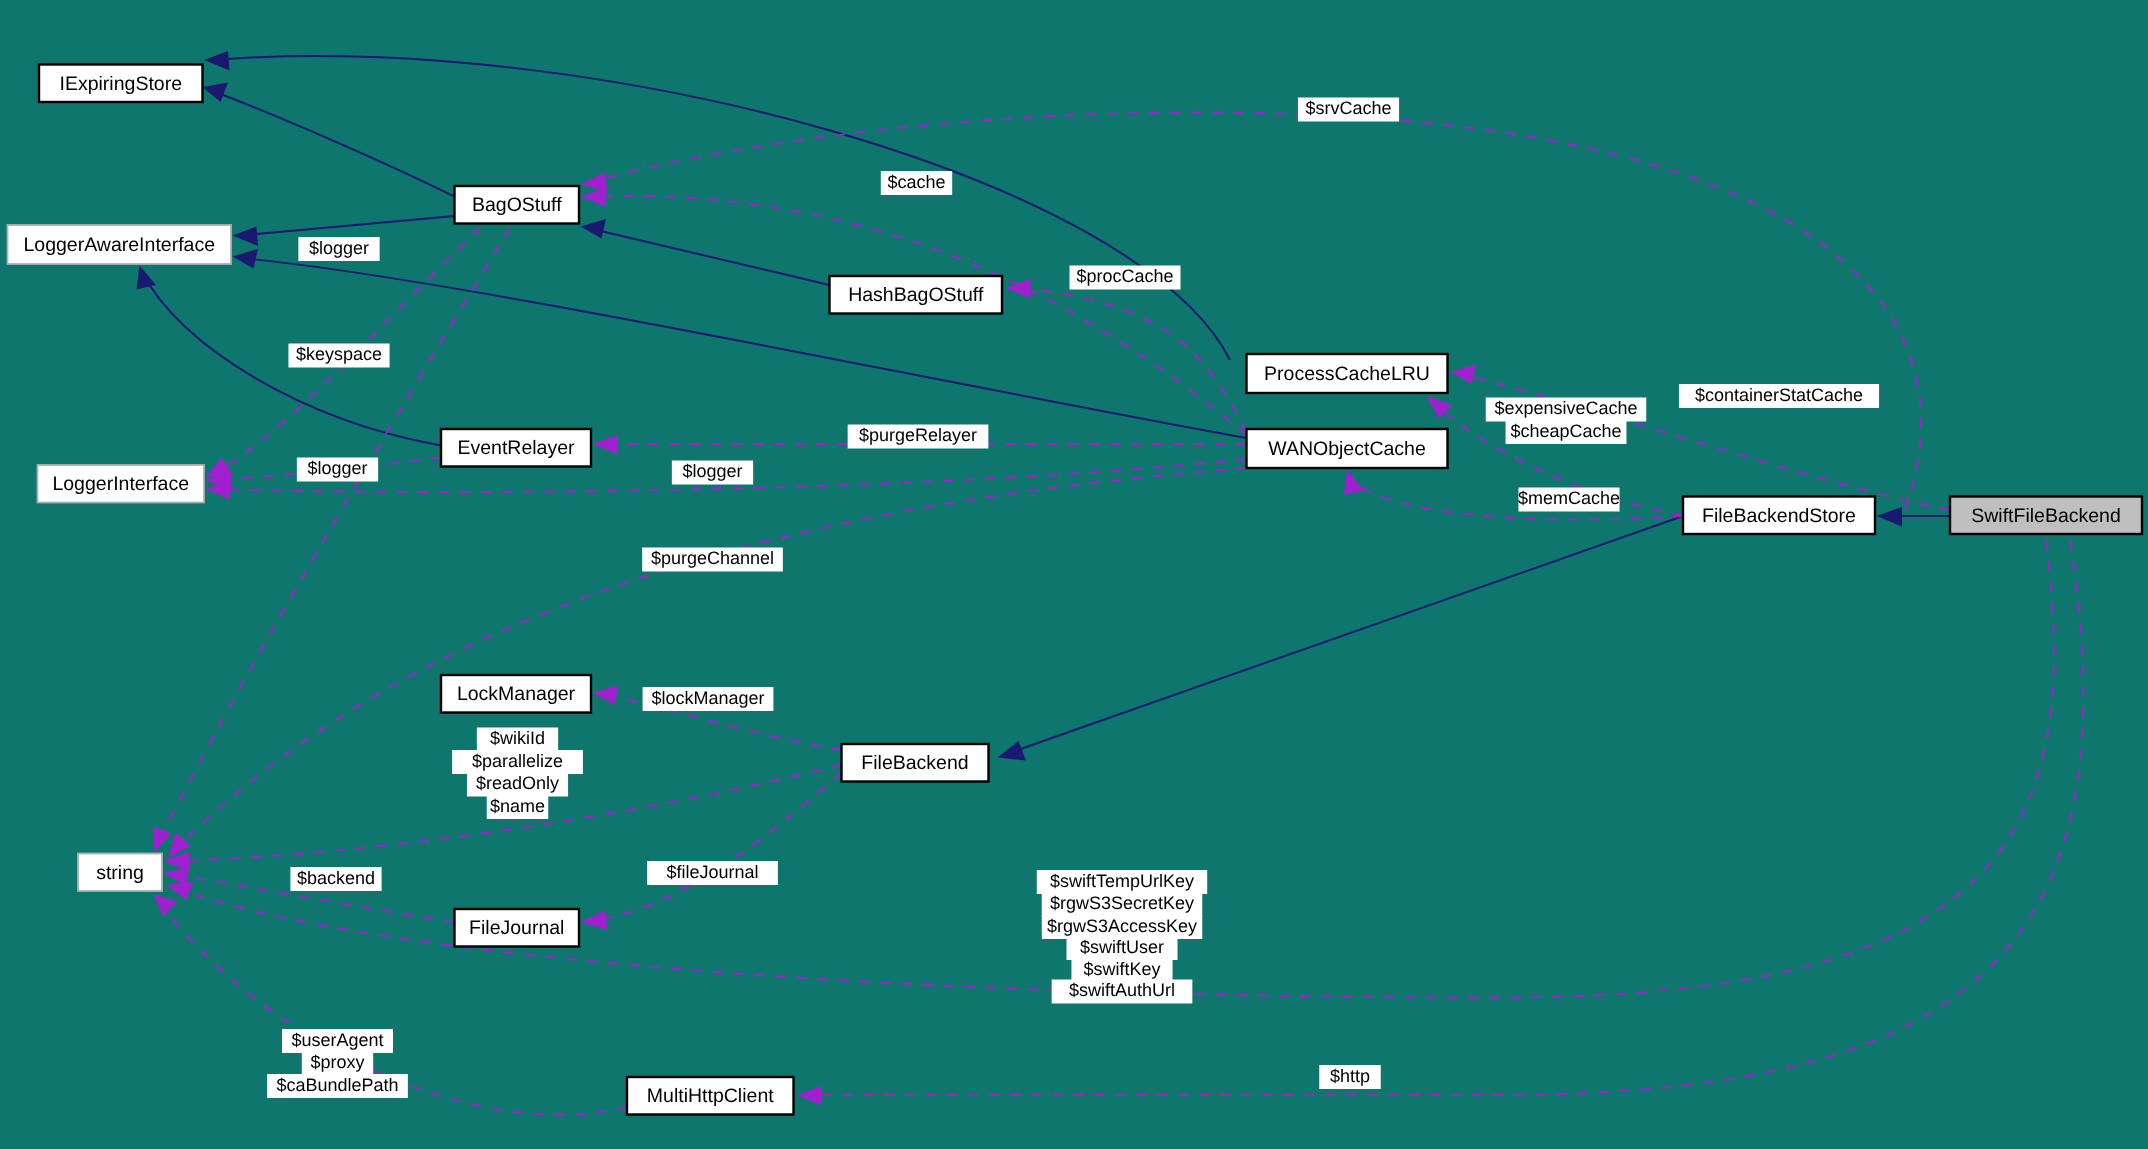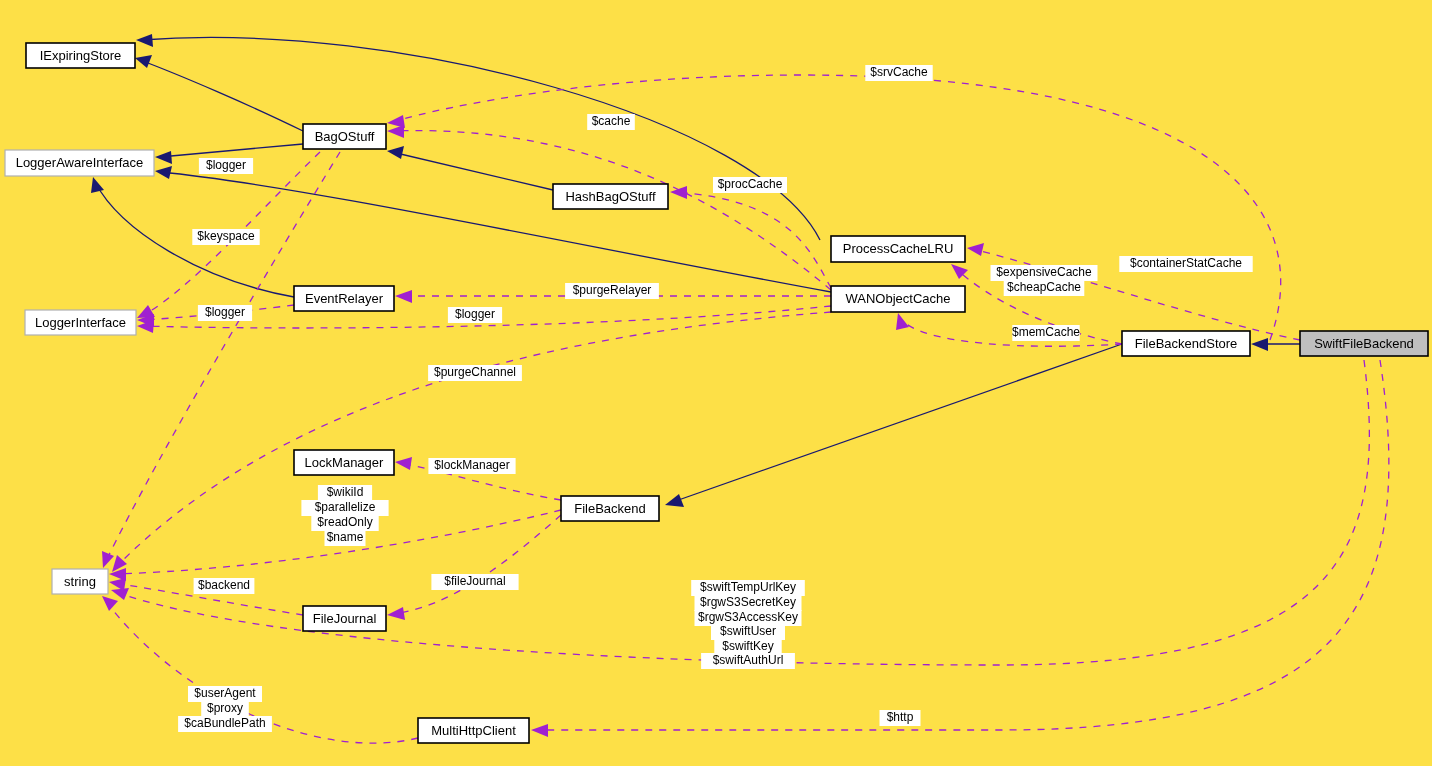--- a/index.html
+++ b/index.html
@@ -7,21 +7,21 @@
     padding: 0;
     background: #ffffff;
   }
   body {
     font-family: "Liberation Sans", sans-serif;
   }
   #diagram-root {
     position: relative;
     width: 1432px;
     height: 766px;
-    background: #fde047;
+    background: #0f766e;
     overflow: hidden;
   }
   svg#graph {
     position: absolute;
     left: 0;
     top: 0;
     width: 1432px;
     height: 766px;
     display: block;
   }

